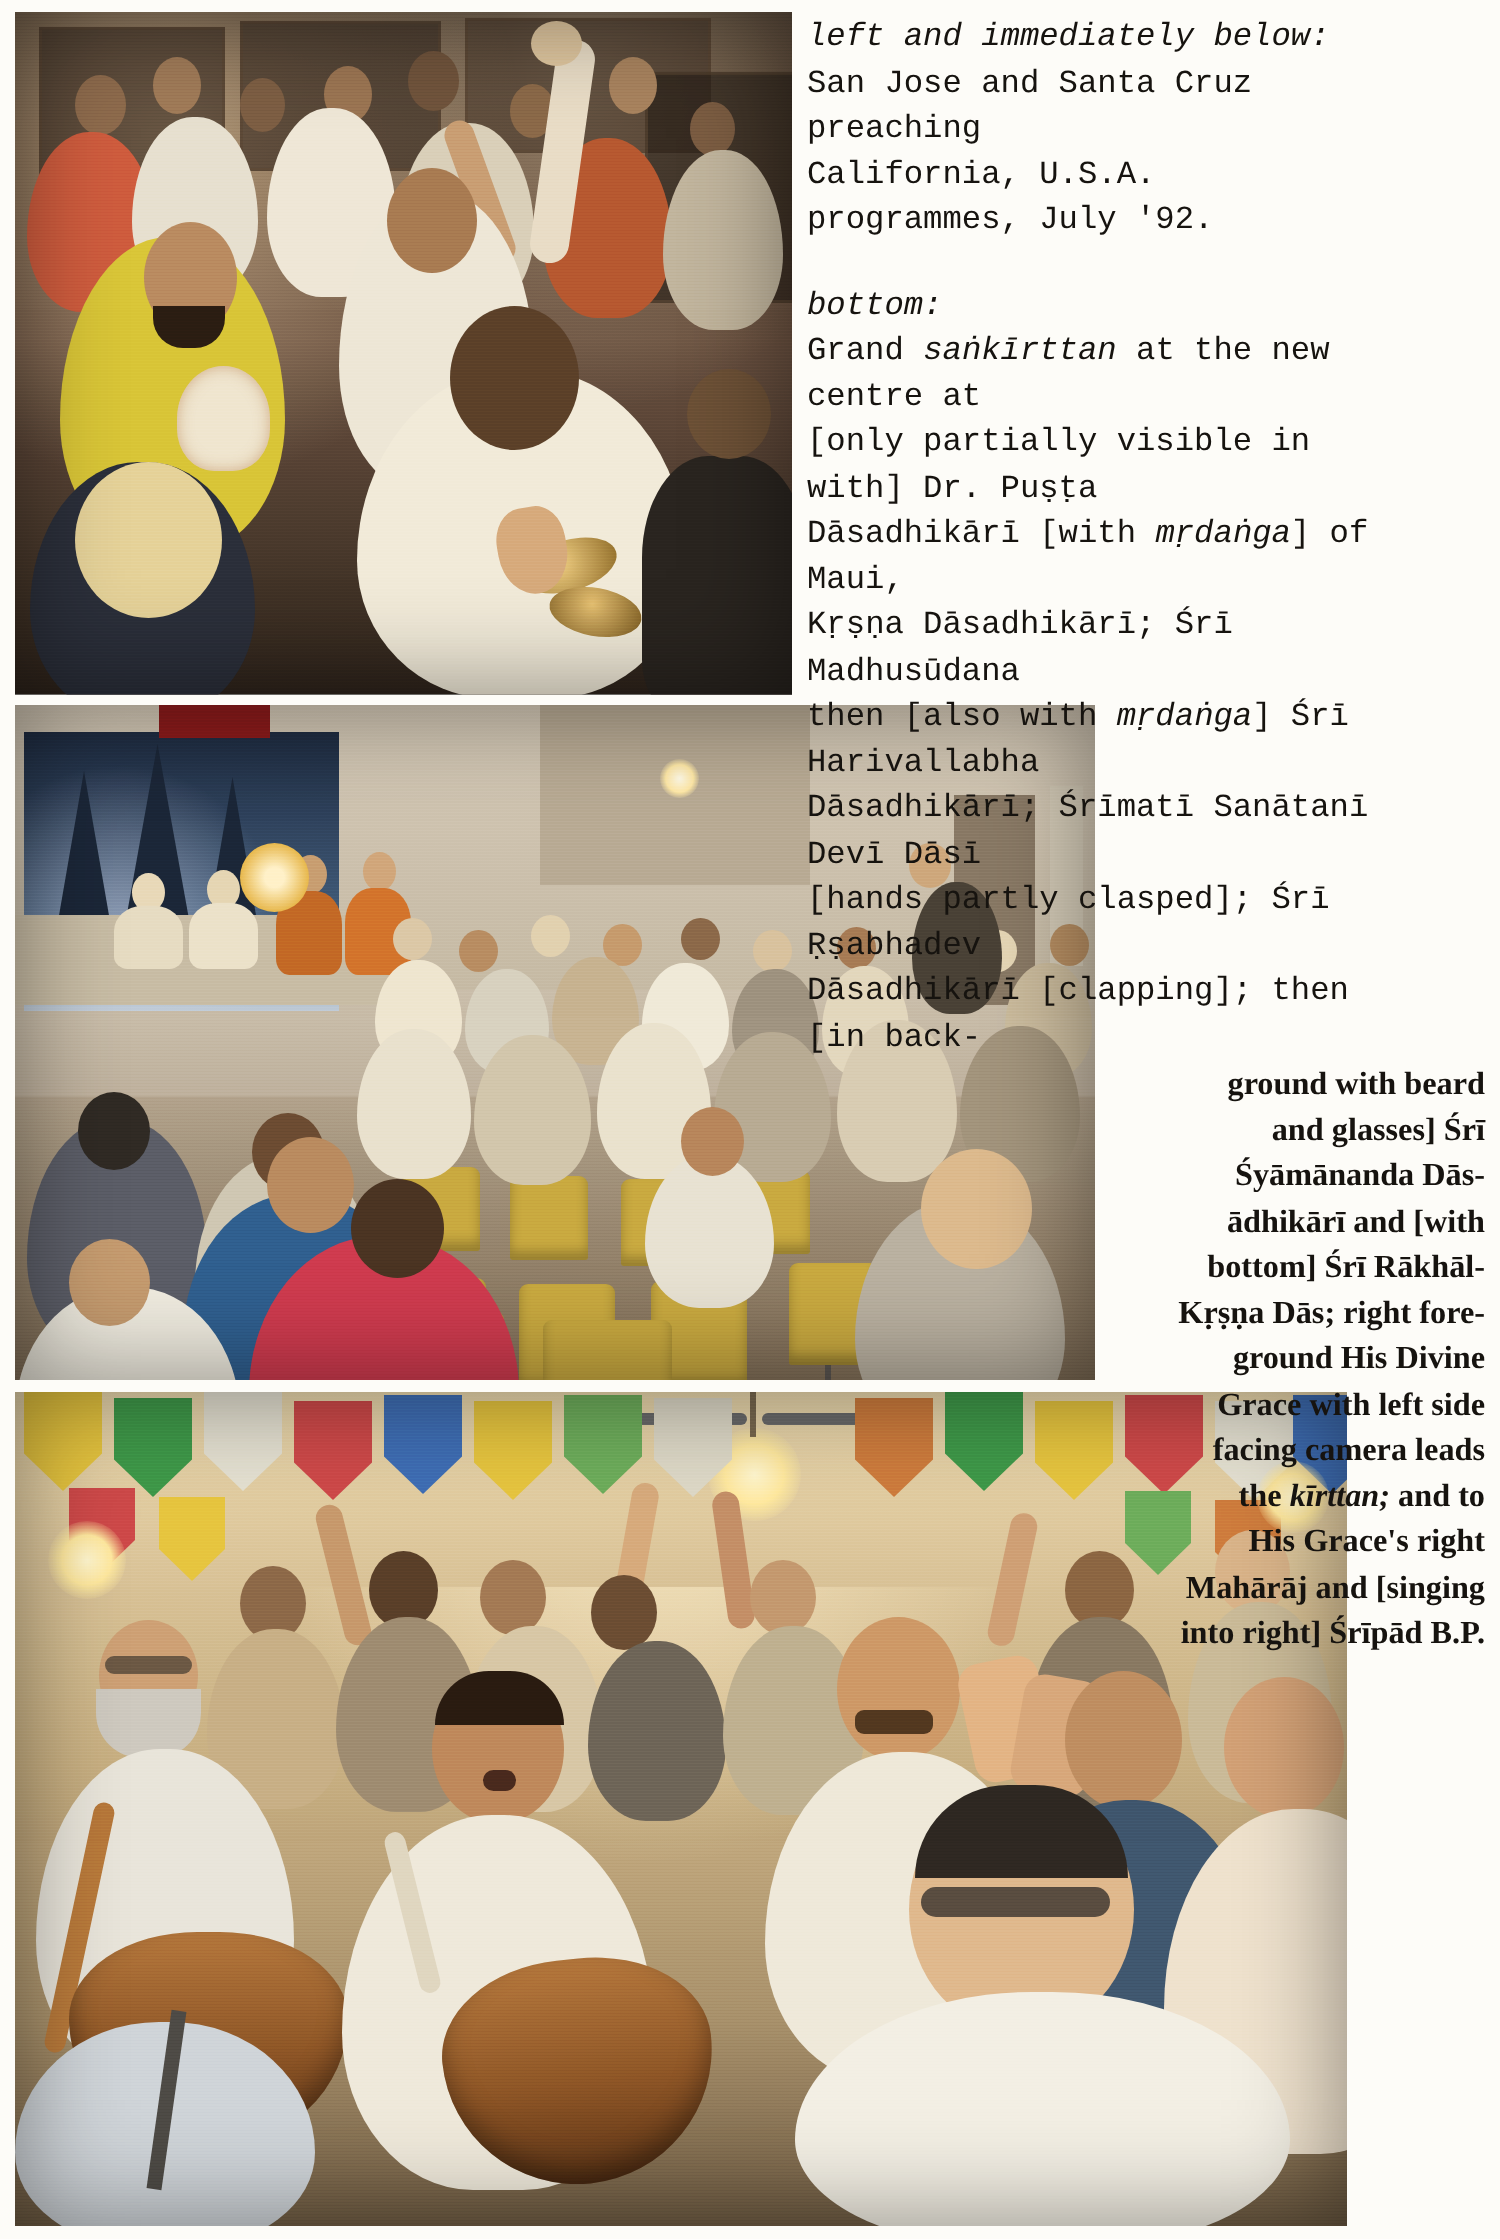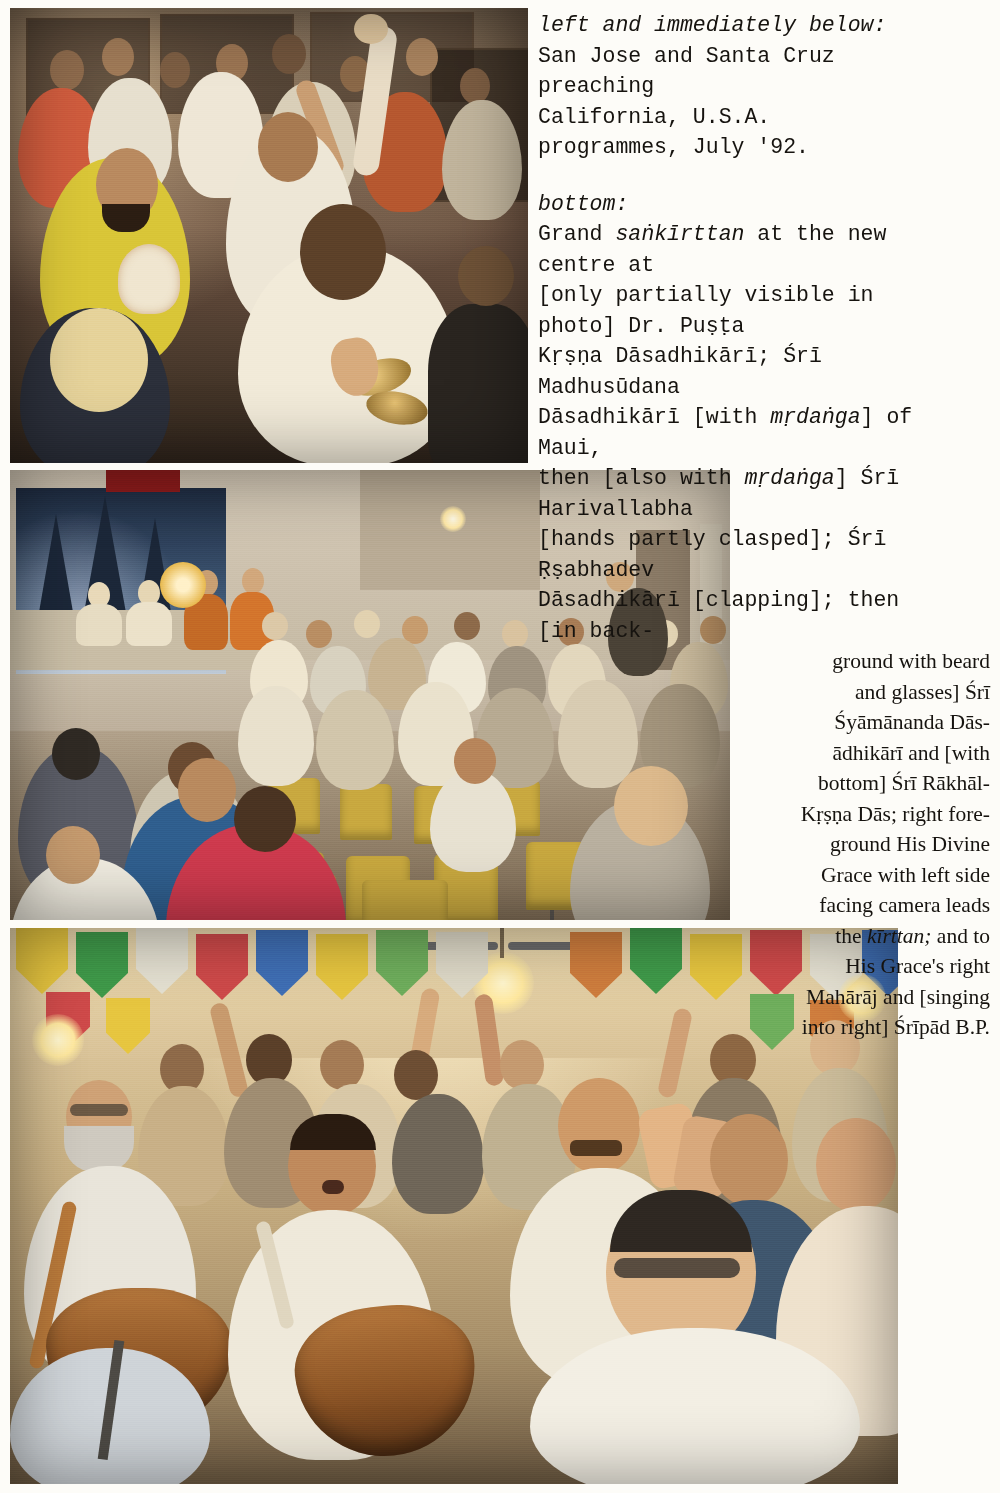--- a/index.html
+++ b/index.html
@@ -73,20 +73,21 @@
   }
   .caption .gap {
     height: 26px;
   }
   .caption .block-narrow {
     width: 400px;
     font-family: Liberation Mono, monospace;
   }
   .caption .block-wide {
     width: 452px;
+    font-weight: bold;
   }
   .it { font-style: italic; }
 
   
 
   
   .top-bg {
     background:
       radial-gradient(circle at 20% 18%, rgba(255,225,180,0.55), rgba(0,0,0,0) 42%),
       radial-gradient(circle at 72% 10%, rgba(255,235,200,0.35), rgba(0,0,0,0) 40%),
@@ -448,24 +449,25 @@
       <p>San Jose and Santa Cruz preaching</p>
       <p>California, U.S.A.</p>
       <p>programmes, July '92.</p>
     </div>
 
     <div class="gap"></div>
 
     <div class="block-narrow">
       <p class="lead">bottom:</p>
       <p><span>Grand </span><span class="it">saṅkīrttan</span><span> at the new centre at</span></p>
-      <p>[only partially visible in photo] Dr. Puṣṭa</p>
+      <p>[only partially visible in with] Dr. Puṣṭa</p>
+      <p><span>Dāsadhikārī [with </span><span class="it">mṛdaṅga</span><span>] of Maui,</span></p>
       <p>Kṛṣṇa Dāsadhikārī; Śrī Madhusūdana</p>
-      <p><span>Dāsadhikārī [with </span><span class="it">mṛdaṅga</span><span>] of Maui,</span></p>
       <p><span>then [also with </span><span class="it">mṛdaṅga</span><span>] Śrī Harivallabha</span></p>
+      <p>Dāsadhikārī; Śrīmatī Sanātanī Devī Dāsī</p>
       <p>[hands partly clasped]; Śrī Ṛṣabhadev</p>
       <p>Dāsadhikārī [clapping]; then [in back-</p>
     </div>
 
     <div class="block-wide" style="text-align:right;">
       <p>ground with beard</p>
       <p>and glasses] Śrī</p>
       <p>Śyāmānanda Dās-</p>
       <p>ādhikārī and [with</p>
       <p>bottom] Śrī Rākhāl-</p>

